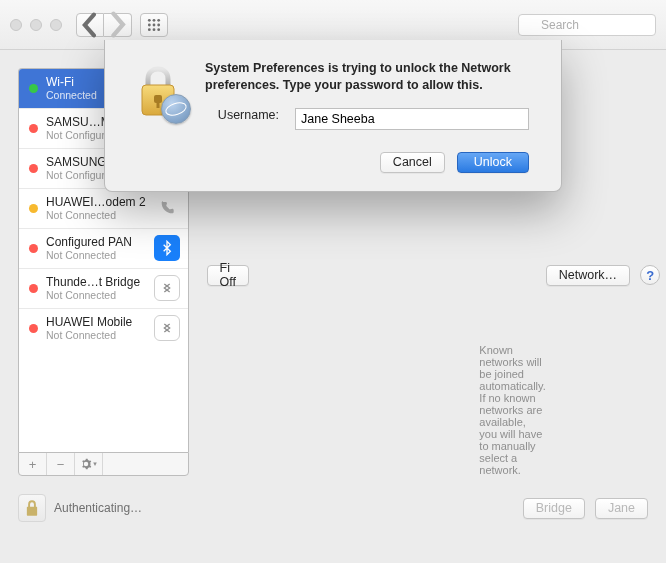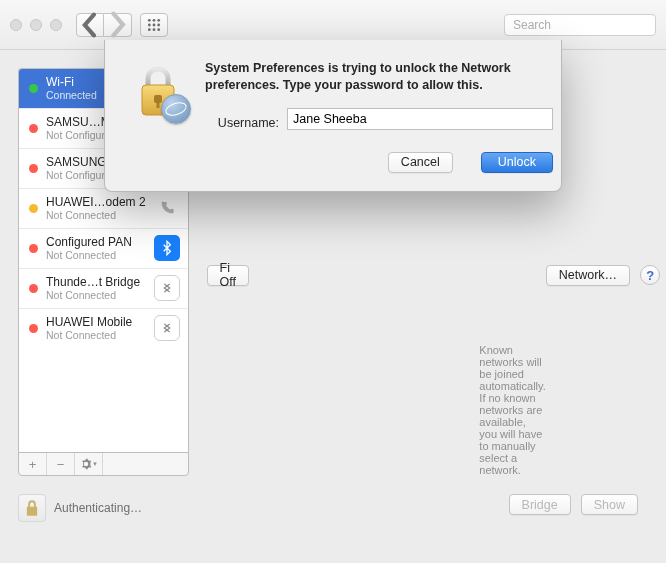--- a/index.html
+++ b/index.html
@@ -41,35 +41,35 @@
   .gridbtn {
     height: 24px; width: 28px;
     background: linear-gradient(#fdfdfd,#f2f2f2);
     border: 1px solid #c4c4c4;
     border-radius: 4px;
     display:flex;align-items:center;justify-content:center;
   }
   .gridbtn svg { width: 14px; height: 14px; fill: #6f6f6f; }
   .spacer { flex: 1; }
   .search {
-    width: 152px; height: 22px;
+    width: 138px; height: 22px;
     background: #fff;
     border: 1px solid #cfcfcf;
     border-radius: 4px;
     font-size: 12px;
-    padding: 0 8px;
+    padding: 0 22px;
     color: #333;
   }
   .search::placeholder { color: #b0b0b0; }
 
   
   .window-body {
     position: absolute;
     top: 50px; left: 0; right: 0; bottom: 0;
-    padding: 18px 28px 14px 18px;
+    padding: 18px 18px 14px 18px;
     background: #ececec;
   }
 
   .panel {
     display: flex;
     height: 408px;
   }
 
   
   .sidebar-wrap { display:flex; flex-direction:column; width: 190px; }
@@ -178,21 +178,21 @@
   .helpbtn {
     width: 20px; height: 20px; border-radius: 50%;
     border: 1px solid #bfbfbf; background: linear-gradient(#fff,#f0f0f0);
     display:flex;align-items:center;justify-content:center;
     color: #3a6cd0; font-size: 13px; font-weight: 600;
   }
 
   
   .bottombar {
     margin-top: 18px;
-    display:flex; align-items:flex-start;
+    display:flex; align-items:center;
     gap: 10px;
   }
   .lockblock {
     display:flex; align-items:center; gap:8px;
     font-size: 12px; color: #6f6f6f;
   }
   .locksquare {
     width: 28px; height: 28px;
     border-radius: 4px;
     border: 1px solid #d7d7d7;
@@ -208,21 +208,21 @@
     position: absolute;
     top: 40px;
     left: 50%;
     transform: translateX(-50%);
     width: 458px;
     background: #f0f0f0;
     border: 1px solid #b9b9b9;
     border-top: none;
     border-radius: 0 0 8px 8px;
     box-shadow: 0 20px 45px rgba(0,0,0,0.30);
-    padding: 20px 8px 18px 22px;
+    padding: 20px 32px 18px 22px;
     z-index: 50;
   }
   .sheetrow { display:flex; gap: 16px; }
   .sheeticon { width: 62px; height: 62px; position: relative; flex-shrink: 0; }
   .sheeticon .padlock {
     position:absolute; inset:0;
     display:flex;align-items:center;justify-content:center;
   }
   .sheeticon .padlock svg { width: 50px; height: 56px; }
   .over-badge {
@@ -236,38 +236,38 @@
   .over-badge::after {
     content:"";
     width: 20px; height: 10px;
     border: 1.5px solid #fff;
     border-radius: 50%;
     transform: rotate(-18deg);
   }
   .sheet-text { flex:1; }
   .sheet-text .msg { font-size: 12.5px; font-weight: 700; line-height: 1.35; }
   .fields { margin-top: 14px; display:flex; flex-direction:column; gap: 10px; }
-  .field { display:flex; align-items:flex-end; gap: 8px; }
+  .field { display:flex; align-items:flex-start; gap: 16px; }
   .field label { width: 74px; text-align: right; font-size: 12.5px; }
   .field input {
     flex: 1;
     height: 22px;
     border: 1px solid #bfbfbf;
     border-radius: 0;
     background: #fff;
     font-size: 12.5px;
     padding: 0 5px;
   }
   .field input.focus {
     outline: none;
     border: 1px solid #8fb4e6;
     box-shadow: 0 0 0 3px rgba(120,168,231,0.55);
   }
   .sheet-buttons {
-    display:flex; justify-content:flex-end; gap: 28px;
+    display:flex; justify-content:flex-end; gap: 12px;
     margin-top: 22px;
   }
   .macbtn.primary {
     background: linear-gradient(#66a7f5, #2a7ae2);
     border: 1px solid #2766c0;
     color: #fff;
     padding: 0 16px;
   }
 
   input[type=checkbox] {
@@ -437,21 +437,21 @@
     <div class="lockblock">
       <span class="locksquare">
         <svg viewBox="0 0 24 28">
             <path d="M6 12V8a6 6 0 1112 0v4h1a1 1 0 011 1v12a1 1 0 01-1 1H5a1 1 0 01-1-1V13a1 1 0 011-1h1zm3 0h6V8a3 3 0 00-6 0v4z"></path>
           </svg>
       </span>
       <span>Authenticating…</span>
     </div>
     <div class="spacer"></div>
     <div class="macbtn disabled">Bridge</div>
-    <div class="macbtn disabled">Show</div>
+    <div class="macbtn disabled">Jane</div>
   </div>
 
 </div>
 
 <div class="sheet">
   <div class="sheetrow">
     <div class="sheeticon">
       <span class="padlock">
         <svg viewBox="0 0 48 56">
           <defs>

